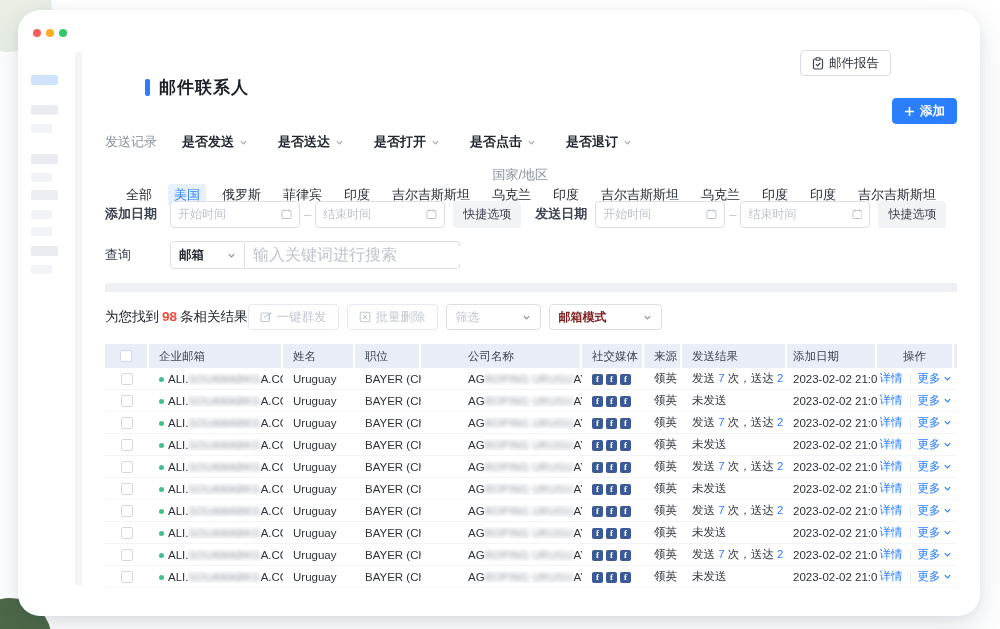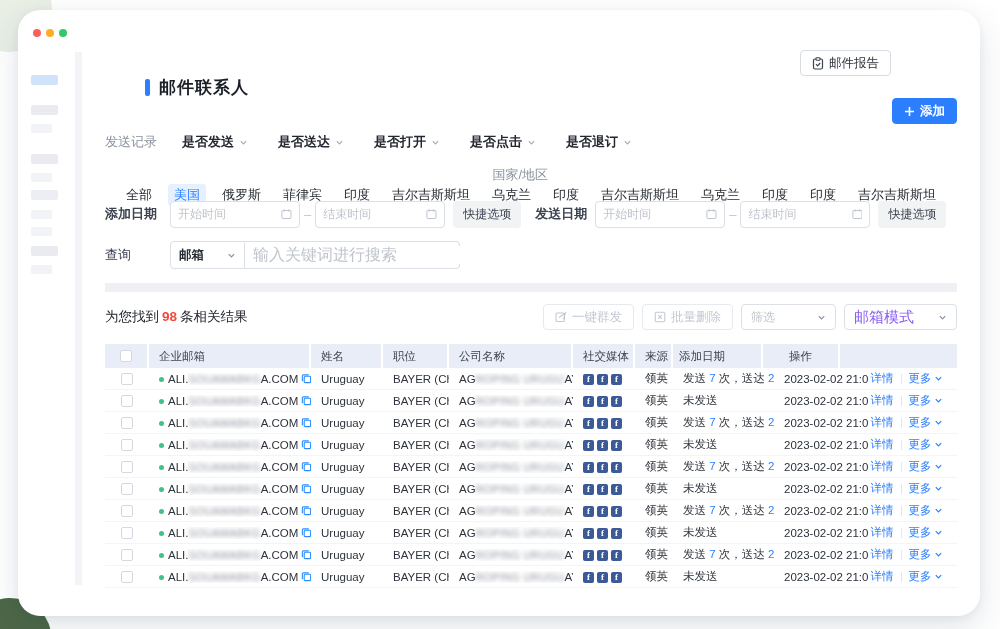--- a/index.html
+++ b/index.html
@@ -59,43 +59,43 @@
     border:1px solid #dcdfe6; border-radius:4px 0 0 4px; padding:0 8px; background:#fff;
     font-weight:bold; font-size:12.5px; cursor:pointer; }
   .qinput { display:flex; align-items:center; width:215px; height:28px; border:1px solid #dcdfe6;
     border-left:0; border-radius:0 4px 4px 0; padding:0 8px; background:#fff; }
   .qinput input { border:0; outline:0; flex:1; font-size:16px; color:#262b33; font-family:inherit; }
   .qinput input::placeholder { color:#c0c4cc; }
 
   .divband { position:absolute; top:273px; left:0; right:0; height:9px; background:#eef0f4; }
 
   
-  .row-results { top:293px; height:28px; justify-content:space-between;gap:15px; }
+  .row-results { top:293px; height:28px; justify-content:flex-start; }
   .found { font-size:13.5px; color:#23272f; }
   .found .cnt { color:#f5483b; font-weight:bold; padding:0 3px; }
   .tools { display:flex; gap:8px; }
   .btn-disabled { color:#c3c8d2; border-color:#e6e9ef; cursor:default; }
   .sel-box { display:flex; align-items:center; justify-content:space-between; height:26px;
     border:1px solid #dcdfe6; border-radius:4px; padding:0 9px; background:#fff; cursor:pointer;
     font-size:12px; }
   .sel-placeholder { color:#c0c4cc; width:66px; }
-  .sel-dark { color:#8b5cf6; font-weight:normal; width:84px; font-size:15px; }
+  .sel-dark { color:#7f1d1d; font-weight:bold; width:84px; font-size:12px; }
 
   
   .table { position:absolute; top:334px; left:0; right:0; }
   .trow { display:flex; align-items:center; height:22px; border-bottom:1px solid #f2f4f7;
     font-size:11.5px; color:#2e333b; background:#fff; }
   .thead { background:#e9edf8; height:24px; border-bottom:0; color:#3c4250; font-weight:500; }
   .thead .cell { border-right:2px solid #fff; height:100%; display:flex; align-items:center; }
   .cell { padding-left:10px; overflow:hidden; white-space:nowrap; }
   .col-check { width:44px; flex:none; padding-left:0; display:flex; align-items:center; justify-content:center; }
-  .col-email { width:162px; flex:none; }
+  .col-email { width:134px; flex:none; }
   .col-name { width:72px; flex:none; }
   .col-pos { width:66px; flex:none; }
-  .col-comp { width:124px; flex:none; }
+  .col-comp { width:124px; flex:none;margin-left:37px; }
   .col-social { width:62px; flex:none; }
   .col-src { width:38px; flex:none; }
   .col-res { width:105px; flex:none; }
   .col-date { width:90px; flex:none; padding-left:6px; }
   .col-act { width:77px; flex:none; display:flex; align-items:center; justify-content:center; padding-left:0; }
   .cbox { width:12px; height:12px; border:1px solid #d4d8e0; border-radius:2px; background:#fff; cursor:pointer; }
   .gdot { display:inline-block; width:5px; height:5px; border-radius:50%; background:#3fc08d; margin-right:4px; vertical-align:1px; }
   .blur { filter:blur(2px); color:#8d939c; font-size:10.5px; letter-spacing:.5px; }
   .fb { display:inline-flex; width:11px; height:11px; background:#3d5a98; border-radius:2px;
     color:#fff; font-size:9px; font-weight:bold; align-items:center; justify-content:center;
@@ -293,20 +293,21 @@
     <div class="trow thead" id="table-head">
         <div class="cell col-check">
           <span class="cbox"></span>
         </div>
         <div class="cell col-email">企业邮箱</div>
         <div class="cell col-name">姓名</div>
         <div class="cell col-pos">职位</div>
         <div class="cell col-comp">公司名称</div>
         <div class="cell col-social">社交媒体</div>
         <div class="cell col-src">来源</div>
+        <div class="cell col-res">发送结果</div>
         <div class="cell col-date">添加日期</div>
         <div class="cell col-act">操作</div>
       </div>
     <div id="table-body">
         <div class="trow">
     <div class="cell col-check">
             <span class="cbox"></span>
           </div>
     <div class="cell col-email"><span class="gdot"></span>ALI.<span class="blur">SOUAMABKG</span>A.COM<svg width="11" height="11" viewBox="0 0 12 12" style="display:inline-block;vertical-align:-1px;margin-left:3px">
               <rect x="3.5" y="3.5" width="7" height="7" rx="1.2" fill="none" stroke="#2b8cff" stroke-width="1.2"></rect>

